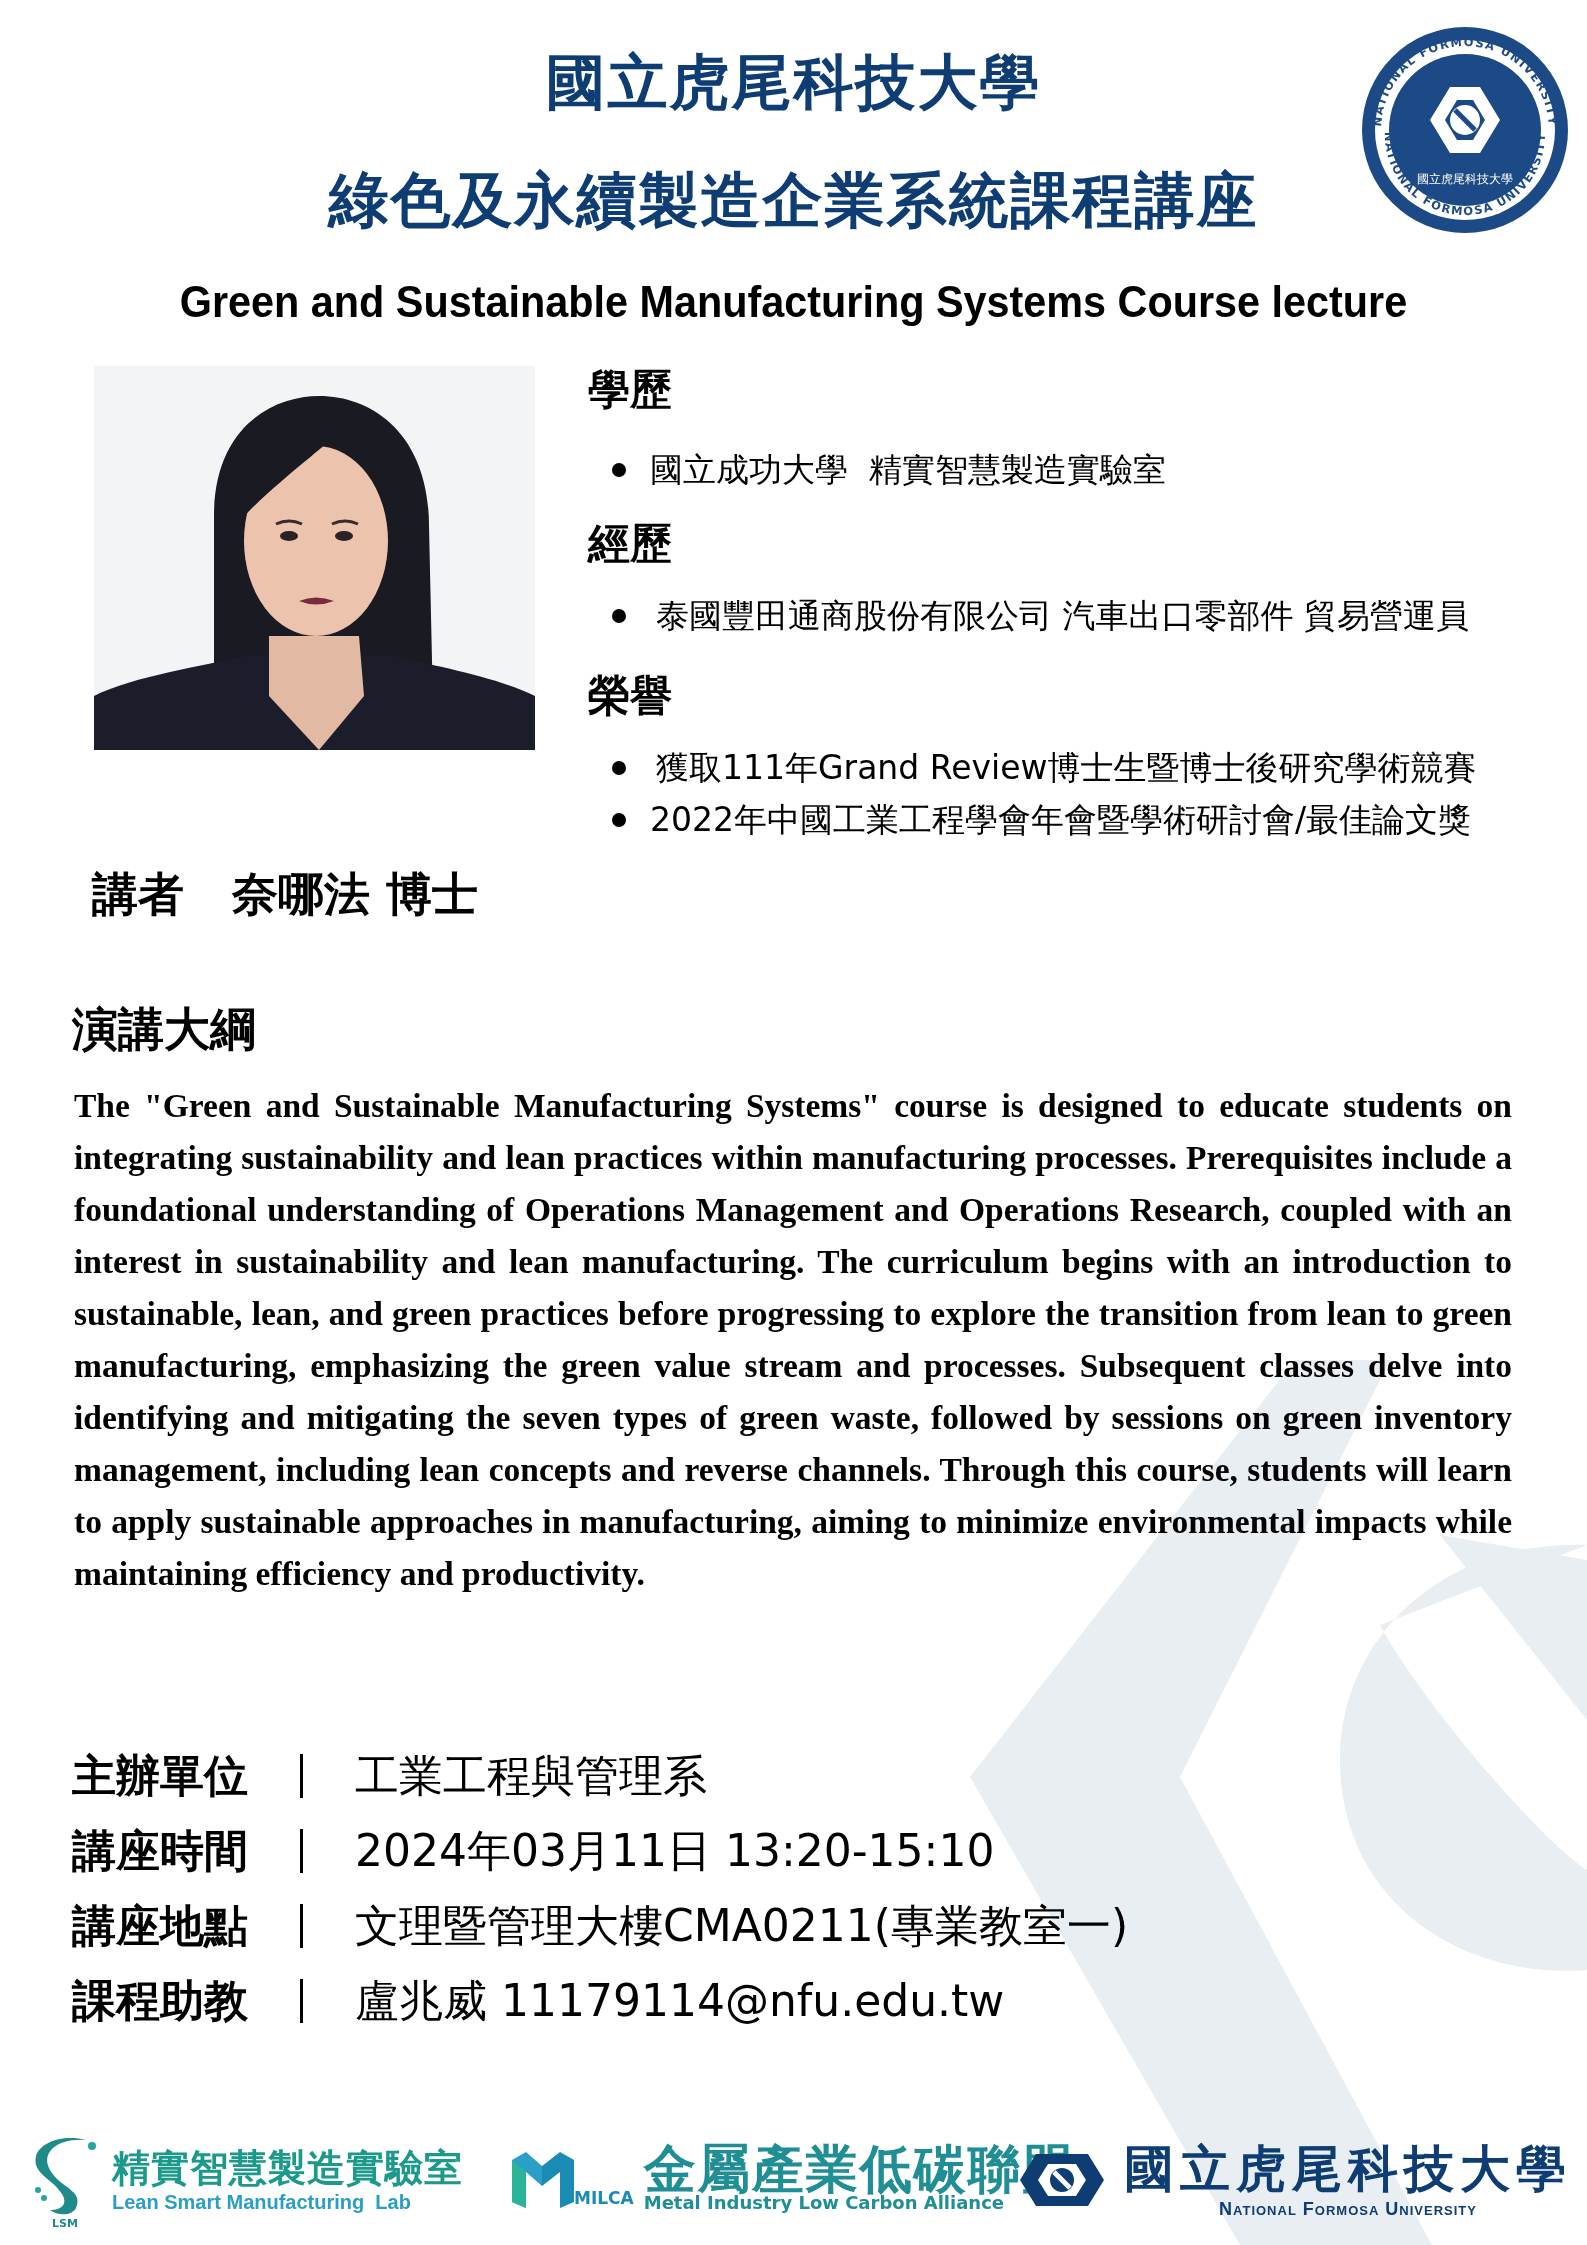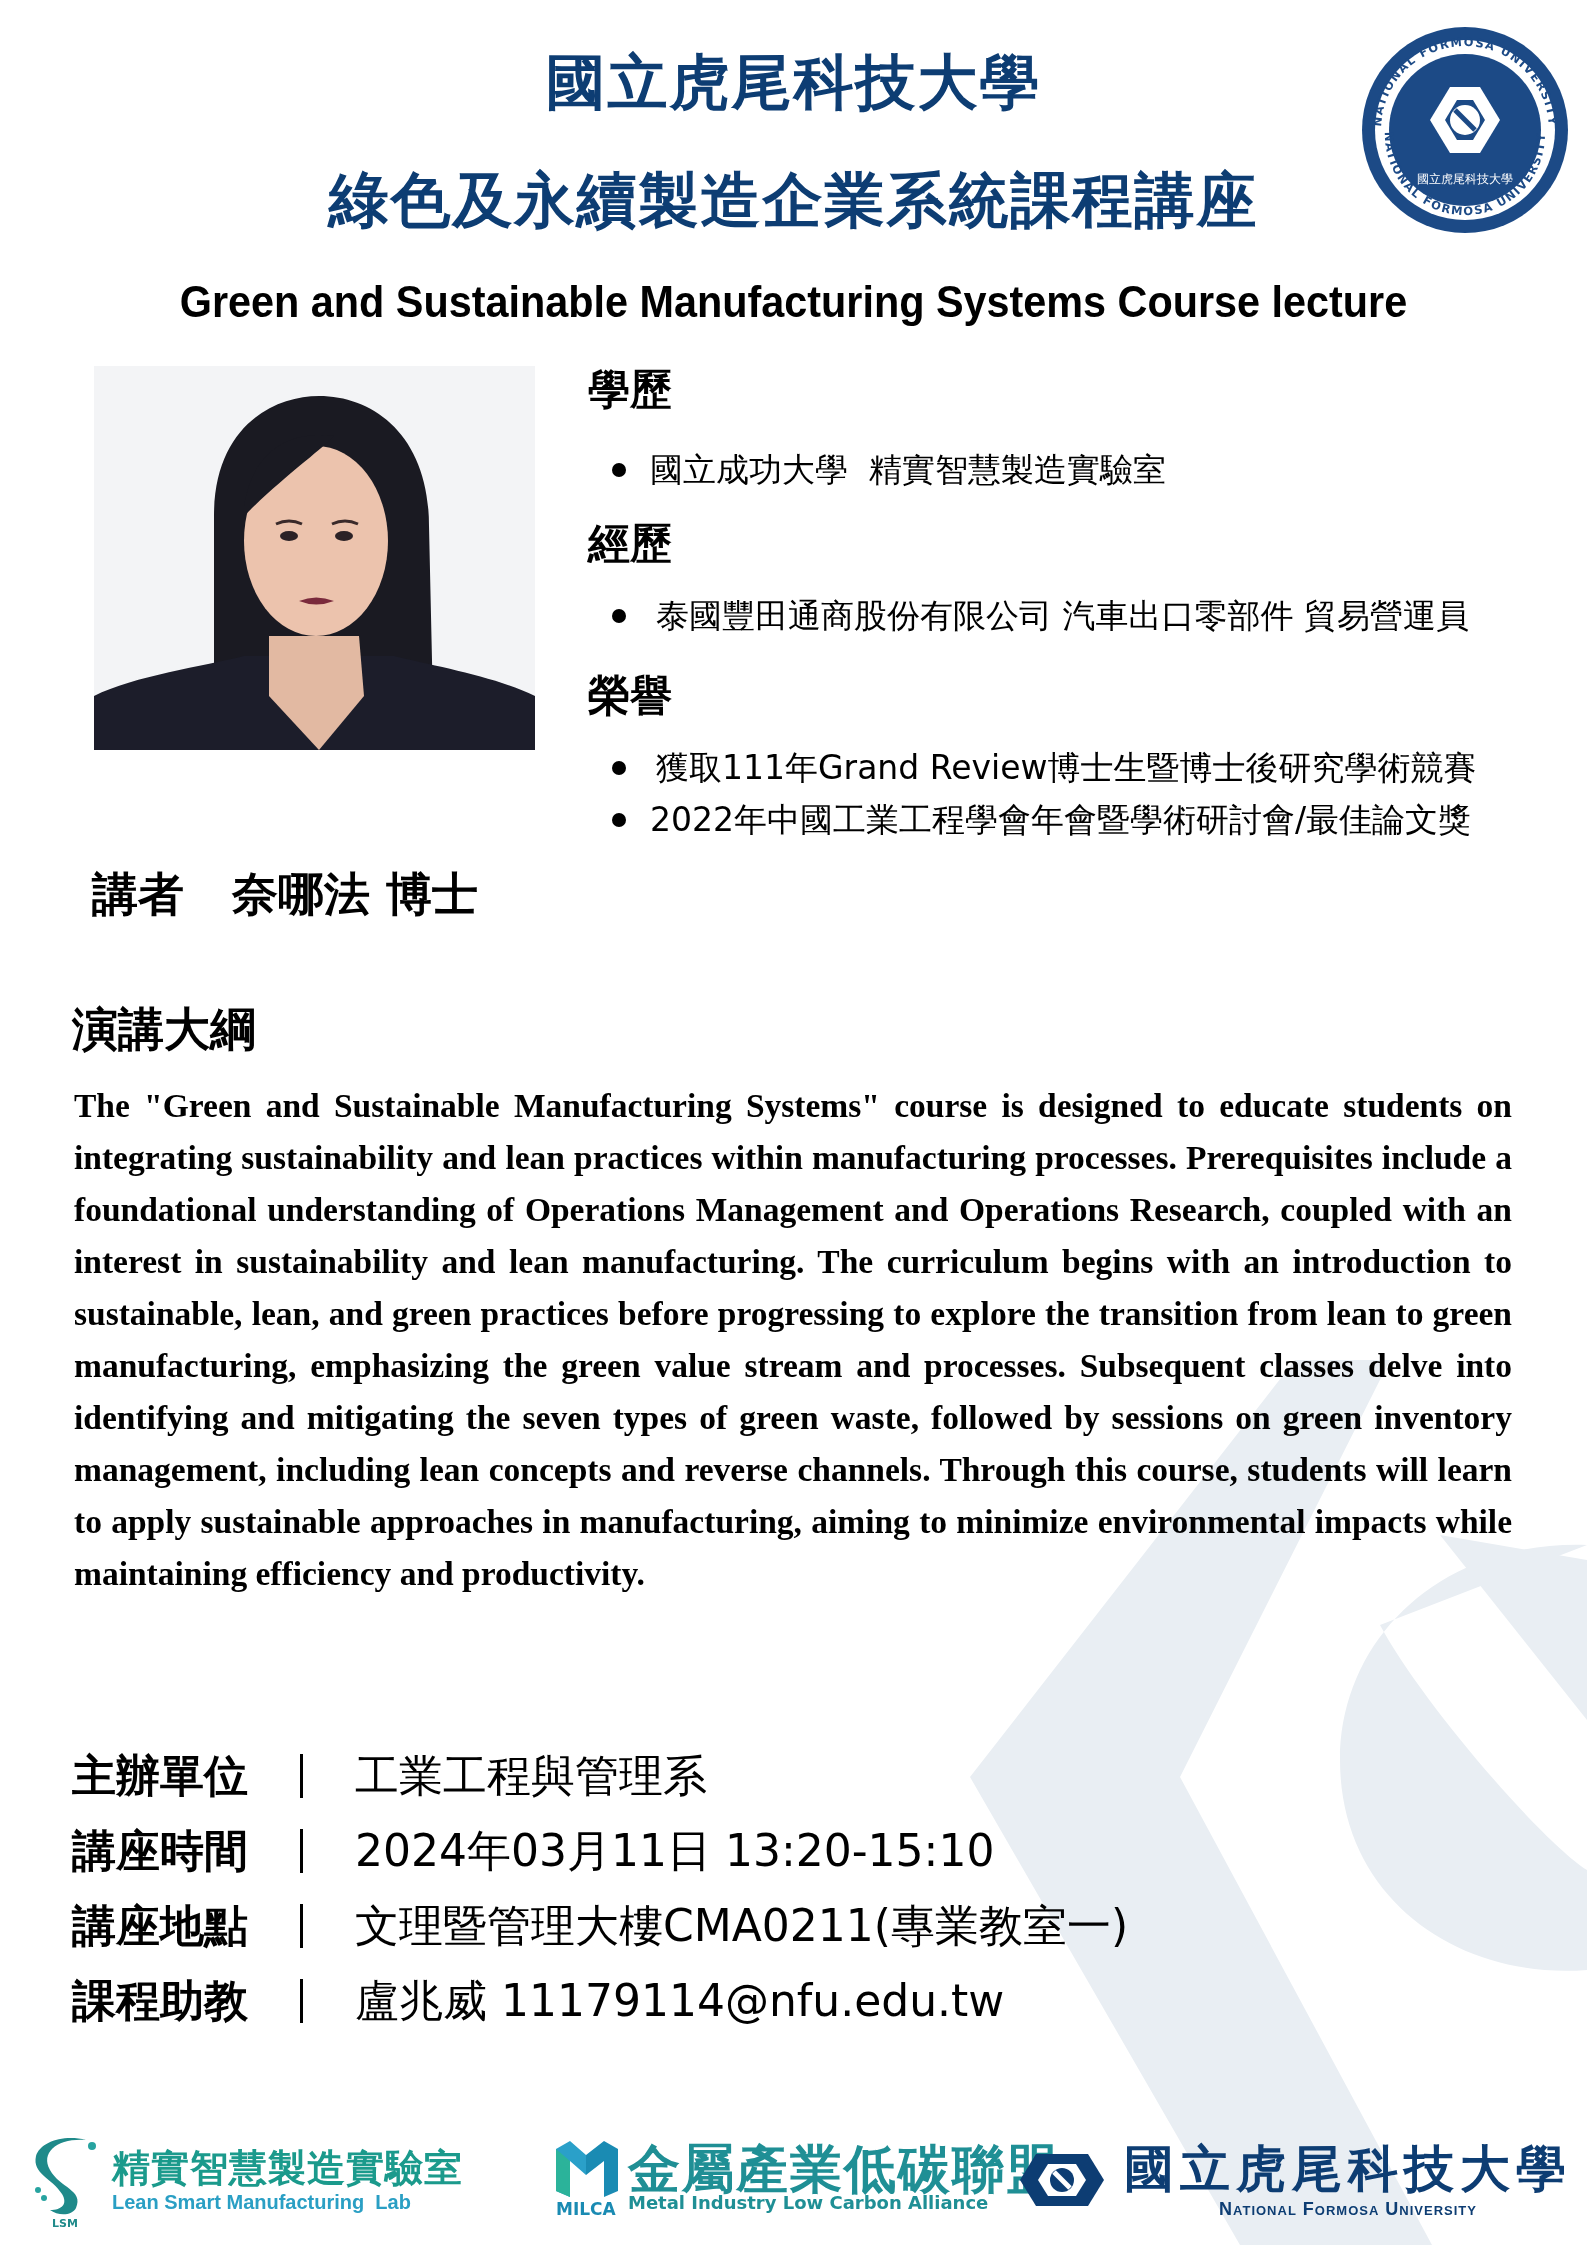--- a/index.html
+++ b/index.html
@@ -141,21 +141,21 @@
     <circle cx="16" cy="68" r="3" fill="#27a3a0"></circle>
     <text x="37" y="97" text-anchor="middle" font-family="DejaVu Sans, sans-serif" font-weight="bold" font-size="11" fill="#1f8a8a">LSM</text>
   </svg>
   <div style="margin-left:10px;">
     <div class="lsm-zh">精實智慧製造實驗室</div>
     <div class="lsm-en" style="white-space:pre;">Lean Smart Manufacturing  Lab</div>
   </div>
 </div>
 
 <div class="abs footer-logo" style="left:512px;">
-  <div style="display:flex;flex-direction:column;align-items:flex-start;margin-left:44px;">
+  <div style="display:flex;align-items:flex-end;">
     <svg width="62" height="56" viewBox="0 0 62 56" xmlns="http://www.w3.org/2000/svg">
       <polygon points="0,8 14,0 30,14 30,34 14,20 14,56 0,50" fill="#2aa0c9"></polygon>
       <polygon points="30,14 48,0 62,8 62,50 48,56 48,20 30,34" fill="#1a8bb3"></polygon>
       <polygon points="0,8 0,50 14,56 14,20" fill="#2bb39a"></polygon>
     </svg>
     <div style="font-family:'DejaVu Sans',sans-serif;font-weight:bold;font-size:17px;color:#1a8bb3;margin-top:2px;">MILCA</div>
   </div>
   <div style="margin-left:10px;">
     <div class="milca-zh">金屬產業低碳聯盟</div>
     <div class="milca-en">Metal Industry Low Carbon Alliance</div>

